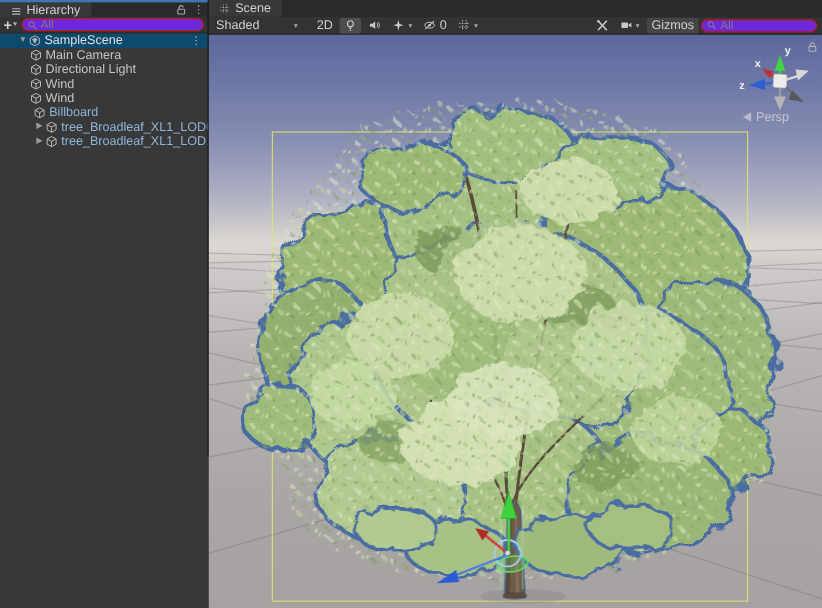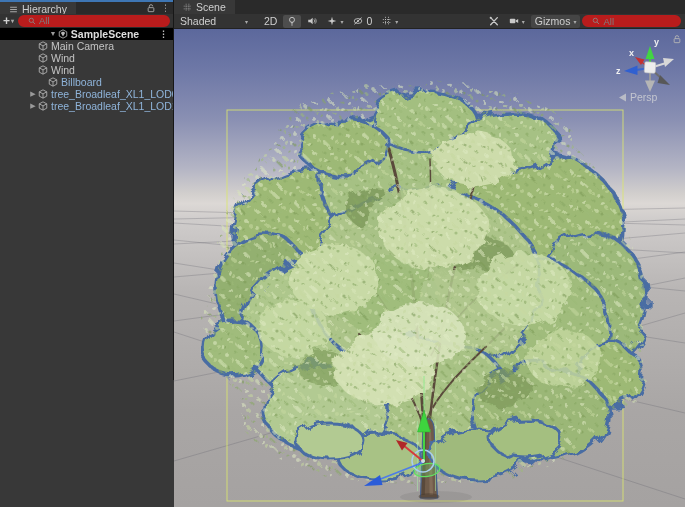--- a/index.html
+++ b/index.html
@@ -11,48 +11,48 @@
   #hierarchy{position:absolute;left:0;top:0;width:173px;height:507px;background:#383838;}
   .focusline{position:absolute;left:0;top:0;width:173px;height:2px;background:#3e76b4;z-index:5;}
   .tabbar{position:absolute;left:0;top:0;width:100%;height:14px;background:#2a2a2a;display:flex;}
   .tab{height:14px;display:flex;align-items:center;gap:4px;padding:0 9px;background:#383838;color:#cfcfcf;}
   .tab .tic{width:9px;height:9px;color:#b5b5b5;}
   .tabbar-right{position:absolute;right:3px;top:1px;display:flex;align-items:center;gap:5px;height:13px;}
   .htoolbar{position:absolute;left:0;top:14px;width:100%;height:14px;background:#333333;
             display:flex;align-items:center;padding:0 3px;border-bottom:1px solid #2a2a2a;}
   .plusbtn{display:flex;align-items:center;color:#d2d2d2;font-size:12px;font-weight:bold;line-height:10px;margin-right:4px;}
   .plusbtn .dd{font-size:6px;color:#aaa;margin-left:1px;}
-  .searchbox{flex:1;height:11px;background:#6d28d9;border:6px solid #b91c1c;border-radius:6px;
+  .searchbox{flex:1;height:11px;background:#6d28d9;border:1px solid #b91c1c;border-radius:6px;
              display:flex;align-items:center;padding:0 4px;gap:3px;}
   .searchbox svg{width:8px;height:8px;color:#8a8a8a;flex:none;}
   .searchbox input{background:transparent;border:none;outline:none;color:#bbb;font-size:9.5px;
                    font-family:"Liberation Sans",sans-serif;width:100%;padding:0;height:10px;}
   .searchbox input::placeholder{color:#7f7f7f;}
   #htree{position:absolute;left:0;top:28px;width:100%;}
   .hrow{height:12px;display:flex;align-items:center;white-space:nowrap;color:#c4c4c4;}
   .hrow .arr{width:10px;flex:none;text-align:center;font-size:7px;color:#9a9a9a;line-height:12px;}
   .hrow .ic{width:10px;height:10px;flex:none;margin-right:3px;color:#b8b8b8;}
   .hrow .lbl{line-height:12px;}
-  .row-scene{background:#000000;color:#dedede;font-weight:bold;position:relative;padding-left:14px;justify-content:center;}
+  .row-scene{background:#0c4a6e;color:#dedede;font-weight:normal;position:relative;padding-left:14px;}
   .row-scene .menu3{position:absolute;right:5px;top:0;color:#bdbdbd;font-size:9px;line-height:12px;}
-  .lvl1{padding-left:28px;}
+  .lvl1{padding-left:15px;}
   .sel{background:#2c5d87;color:#ececec;}
   .prefab .lbl{color:#8fb4da;}
   .leafic{color:#67b14b;}
 
   
   #scene{position:absolute;left:173px;top:0;width:512px;height:380px;background:#282828;border-left:1px solid #171717;}
   #scene .tabbar{width:100%;}
   .stoolbar{position:absolute;left:0;top:14px;width:100%;height:15px;background:#333333;
             display:flex;align-items:center;padding:0 2px;gap:2px;border-bottom:1px solid #222;}
   .tbtn{height:13px;display:flex;align-items:center;gap:3px;padding:0 4px;border-radius:2px;color:#cfcfcf;}
   .tbtn svg{width:10px;height:10px;color:#c9c9c9;}
   .tbtn.on{background:#4d4d4d;}
   .tbtn .dd{font-size:6px;color:#aaa;}
-  .ddbtn{background:#454545;border-radius:2px;}
+  .ddbtn{background:#454545;border-radius:2px;flex-direction:column;}
   .tsep{width:4px;}
   .spacer{flex:1;}
   .ssearch{width:142px;height:11px;margin-right:2px;}
 
   #viewport{position:absolute;left:0;top:29px;width:511px;height:478px;
     background:linear-gradient(180deg,#5c689c 0%,#6f79a7 9%,#8a90b3 19%,#b3b4c4 29%,
       #d2cfcd 34.5%,#dcd8d5 36.5%,#cfcccb 40%,#b8b5b4 55%,#a9a6a5 80%,#a5a2a1 100%);}
   #viewport svg.world{position:absolute;left:0;top:0;}
 
   text{font-family:"Liberation Sans",sans-serif;}
@@ -160,30 +160,37 @@
         <svg class="ic">
             <use href="#i-cube"></use>
           </svg>
         <span class="lbl">Main Camera</span>
       </div>
       <div class="hrow lvl1">
         <span class="arr"></span>
         <svg class="ic">
             <use href="#i-cube"></use>
           </svg>
-        <span class="lbl">Wind</span>
+        <span class="lbl">Directional Light</span>
       </div>
       <div class="hrow lvl1">
         <span class="arr"></span>
         <svg class="ic">
             <use href="#i-cube"></use>
           </svg>
         <span class="lbl">Wind</span>
       </div>
-      <div class="hrow prefab" style="padding-left:48px">
+      <div class="hrow lvl1">
+        <span class="arr"></span>
+        <svg class="ic">
+            <use href="#i-cube"></use>
+          </svg>
+        <span class="lbl">Wind</span>
+      </div>
+      <div class="hrow prefab" style="padding-left:28px">
         <svg class="ic">
             <use href="#i-cube"></use>
           </svg>
         <span class="lbl">Billboard</span>
       </div>
       <div class="hrow prefab" style="padding-left:28px">
         <span class="arr">▶</span>
         <svg class="ic">
             <use href="#i-cube"></use>
           </svg>

